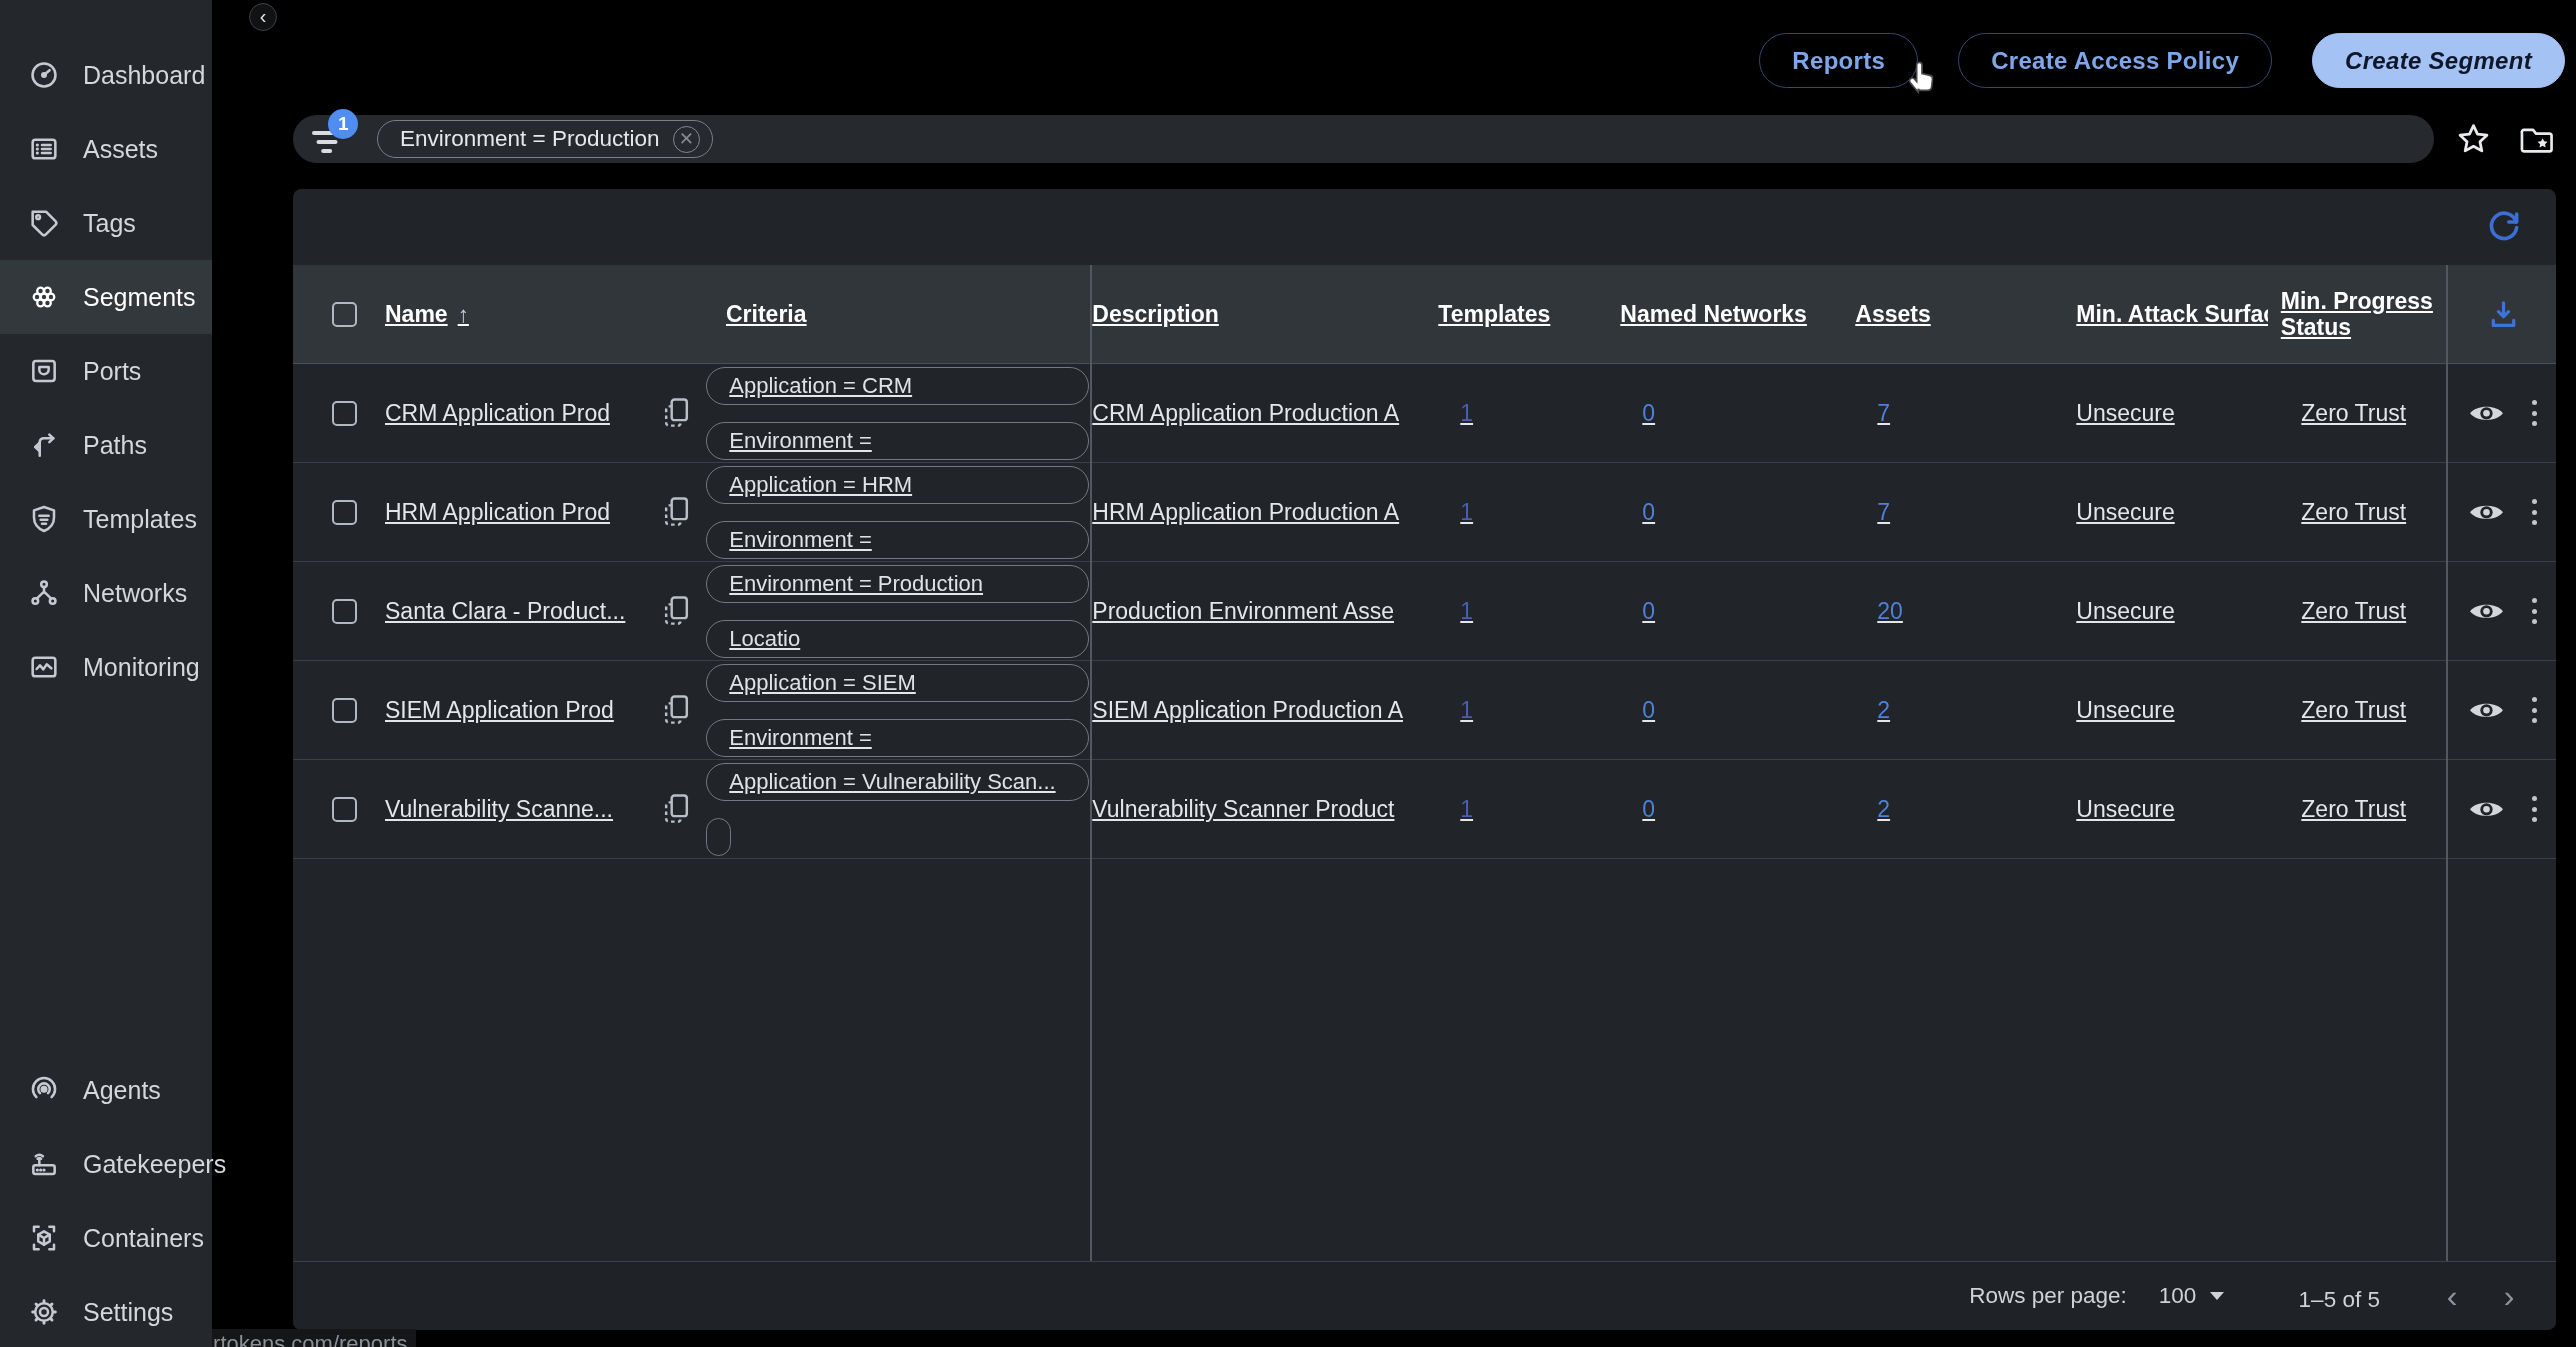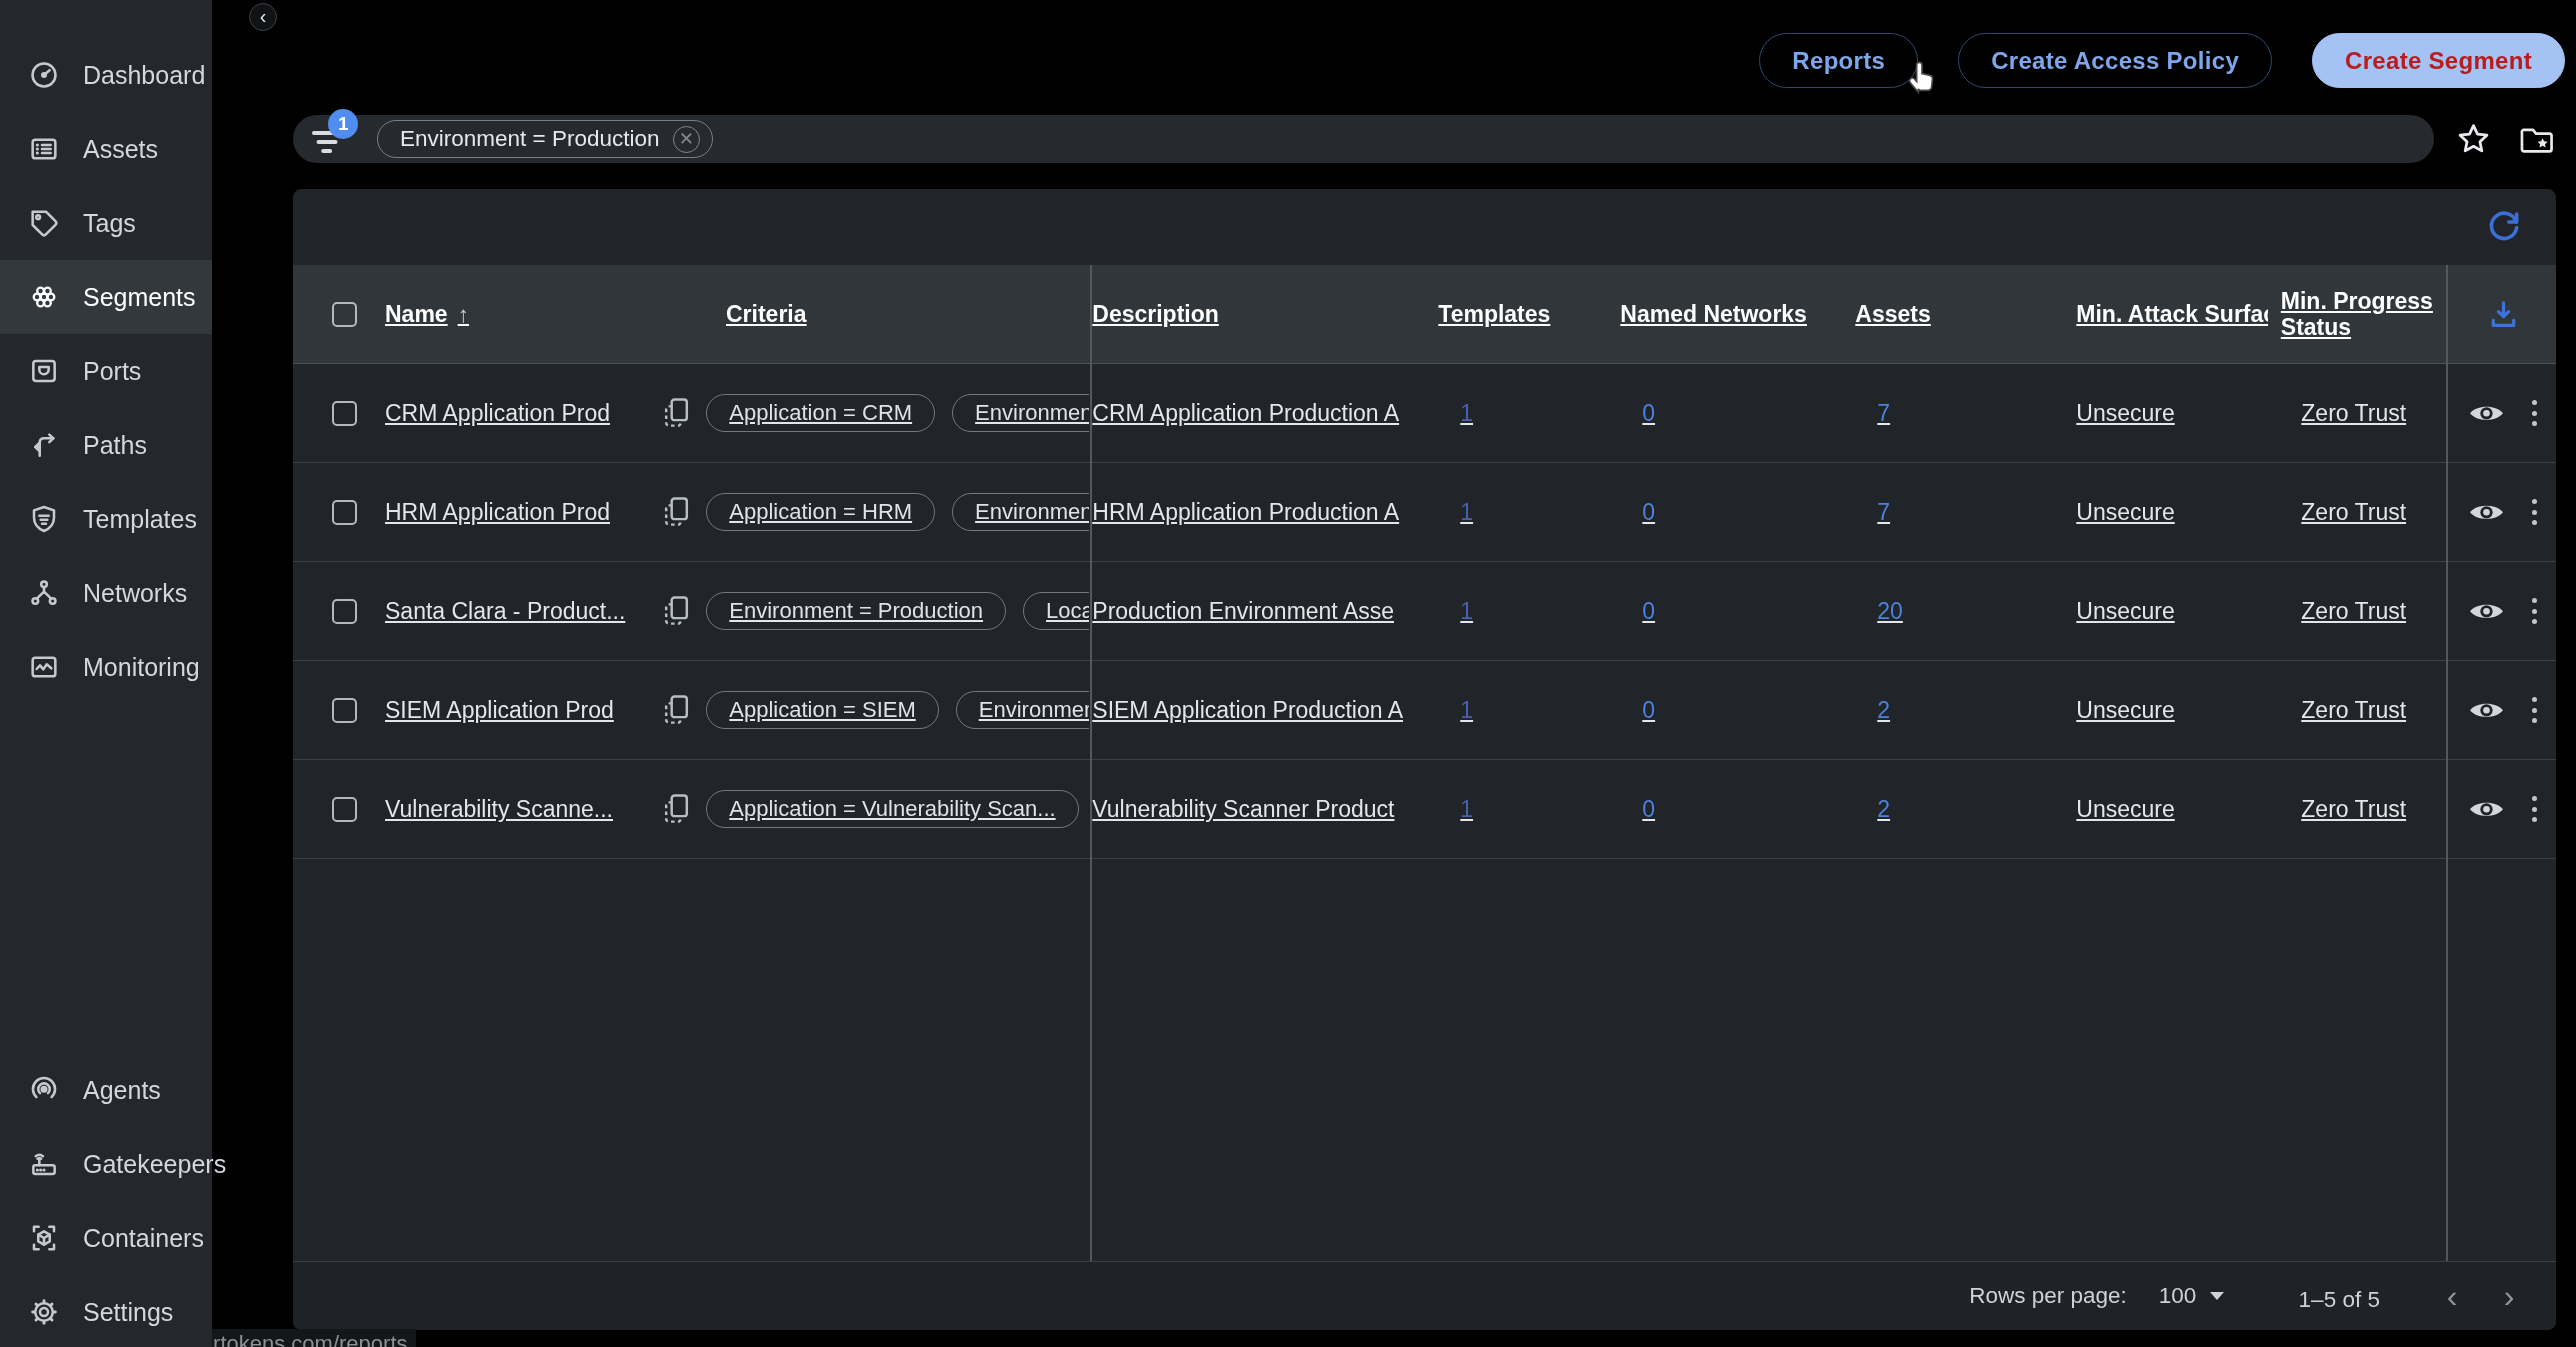--- a/index.html
+++ b/index.html
@@ -39,21 +39,21 @@
   }
   .topbar-buttons {
     position:absolute; right:11px; top:33px; display:flex; gap:40px; align-items:center;
   }
   .btn {
     height:55px; border-radius:27.5px; padding:0 32px; font-size:24px; font-weight:700;
     display:flex; align-items:center; justify-content:center; cursor:pointer;
     letter-spacing:0.3px;
   }
   .btn.outlined { background:transparent; border:1.7px solid #2f4a74; color:#7da7ea; }
-  .btn.filled { background:#a4c2f4; border:1.7px solid #a4c2f4; color:#b91c1c; }
+  .btn.filled { background:#a4c2f4; border:1.7px solid #a4c2f4; color:#0f172a;font-style:italic; }
   .cursor-pointer { position:absolute; left:1903px; top:58px; width:40px; height:40px; z-index:9; }
 
   
   .filter-bar {
     position:absolute; left:293px; top:115px; width:2141px; height:48px;
     background:#26292e; border-radius:24px; display:flex; align-items:center;
   }
   .filter-icon-wrap { position:relative; width:37px; height:37px; margin-left:15px; flex:0 0 37px; }
   .fbar { position:absolute; left:50%; transform:translateX(-50%); height:4.2px; border-radius:2.5px; background:#d9dce0; }
   .fbar1 { top:10px; width:30px; } .fbar2 { top:19px; width:21px; } .fbar3 { top:28px; width:11.7px; }
@@ -93,21 +93,21 @@
     font-weight:700; color:#fff; font-size:23px;
   }
   .trow { height:99px; border-bottom:1.7px solid #3c4046; font-size:23px; color:#e4e6e9; }
   .cell { overflow:hidden; white-space:nowrap; }
   .cb-cell { padding-left:39px; }
   .checkbox {
     width:25px; height:25px; border:2.5px solid #b3b8be; border-radius:5px;
     background:transparent; cursor:pointer;
   }
   .name-cell { padding-right:6.7px; }
-  .crit-cell { display:flex; gap:17px; padding-left:13.3px; overflow:hidden; }
+  .crit-cell { display:flex; gap:17px; padding-left:13.3px; overflow:hidden;flex-direction:column; }
   .chip {
     height:38px; border:1.7px solid #74797f; border-radius:20px; padding:0 22px;
     display:flex; align-items:center; font-size:22px; color:#dfe2e6;
     white-space:nowrap; flex:0 0 auto; cursor:pointer;
   }
   .chip.clipped { padding-right:217px; }
   .chip.sliver { width:25px; padding:0; }
   .sort-arrow { color:#c6cad0; font-weight:400; margin-left:10px; font-size:22.5px; }
   .hdr-criteria { padding-left:33px; }
   .hdr-attack, .cell-attack { padding-left:58px; }

